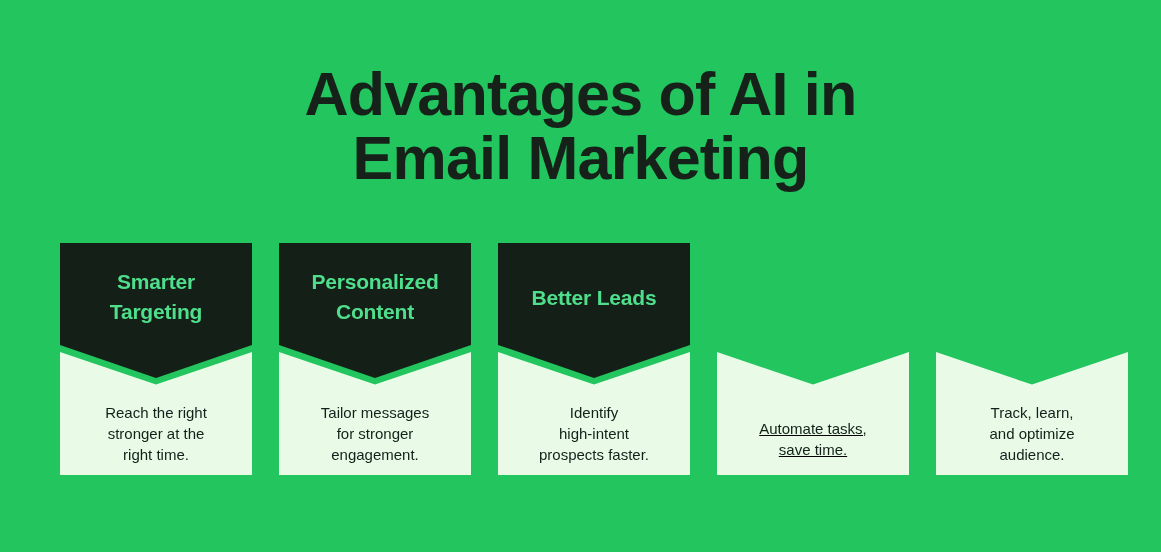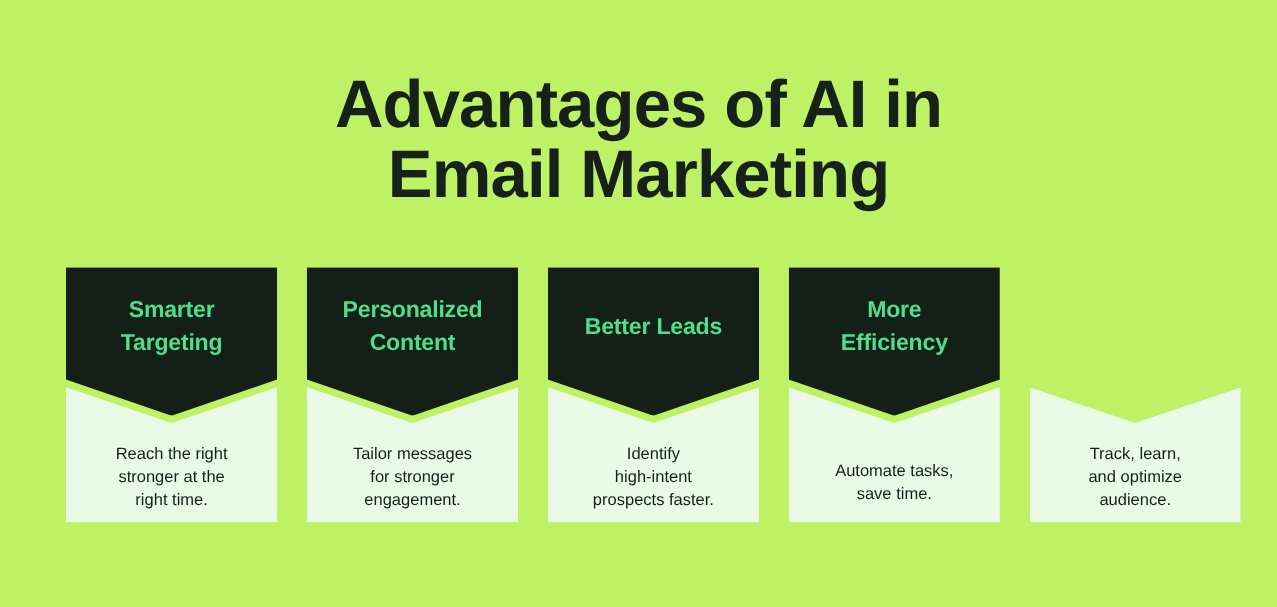--- a/index.html
+++ b/index.html
@@ -10,21 +10,21 @@
     height:552px;
     background:#ffffff;
     font-family:"Liberation Sans", sans-serif;
     overflow:hidden;
   }
 
   #infographic {
     position:relative;
     width:1161px;
     height:552px;
-    background:#bef264;
+    background:#22c55e;
   }
 
   
   .title-block {
     position:absolute;
     left:0;
     top:62px;
     width:1161px;
     text-align:center;
   }
@@ -124,21 +124,21 @@
     text-align:center;
     white-space:pre-line;
   }
 
   
   .card.title-lines-1 .card-head { align-items:center; padding-bottom:26px; }
   .card.title-lines-2 .card-head { align-items:flex-start; }
   .card.title-lines-2 .card-head-inner { padding-top:24px; }
 
   
-  .card.desc-lines-2 .card-desc-wrap { padding-top:56px; }
+  .card.desc-lines-2 .card-desc-wrap { padding-top:56px;text-decoration:underline; }
   .card.desc-lines-3 .card-desc-wrap { padding-top:46px; }
 </style>
 </head>
 <body>
 
 <div id="infographic">
 
   <div class="title-block">
     <span class="title-line">Advantages of AI in</span>
     <span class="title-line">Email Marketing</span>
@@ -184,26 +184,20 @@
       </div>
       <div class="card-body"></div>
       <div class="card-desc-wrap">
         <span class="card-desc">Identify
 high-intent
 prospects faster.</span>
       </div>
     </div>
 
     <div class="card title-lines-2 desc-lines-2">
-      <div class="card-head">
-        <div class="card-head-inner">
-          <span class="card-title">More
-Efficiency</span>
-        </div>
-      </div>
       <div class="card-body"></div>
       <div class="card-desc-wrap">
         <span class="card-desc">Automate tasks,
 save time.</span>
       </div>
     </div>
 
     <div class="card title-lines-2 desc-lines-3">
       <div class="card-body"></div>
       <div class="card-desc-wrap">

